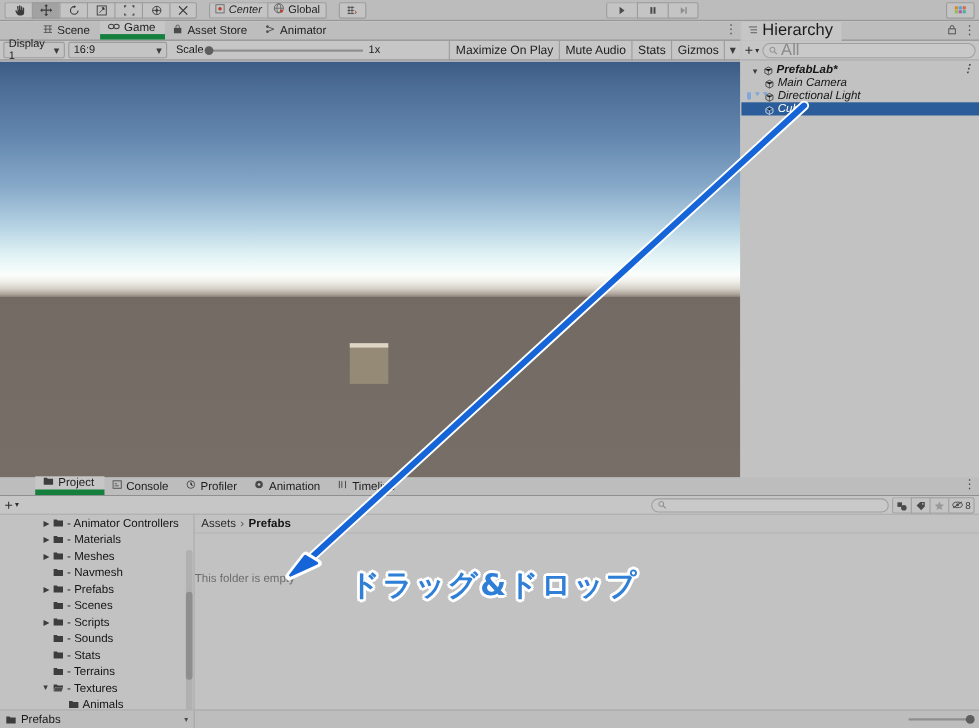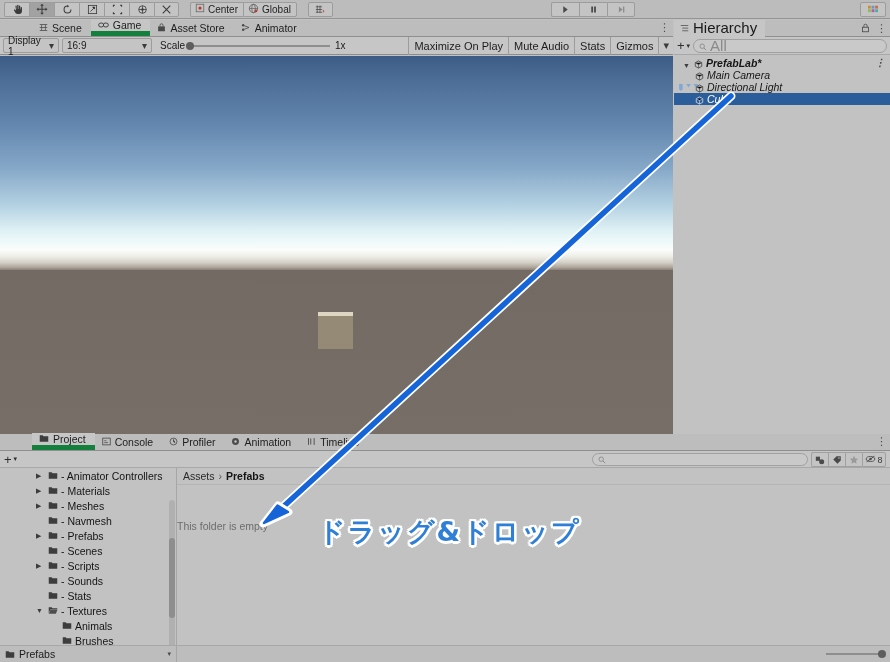--- a/index.html
+++ b/index.html
@@ -34,21 +34,21 @@
   .tbtn:last-child { border-right: 1px solid #9c9c9c; border-radius: 0 2px 2px 0; }
   .tbtn.sel { background: #a2a2a2; }
   .tbtn svg { display: block; }
   .gap { width: 7px; }
   .pbtn {
     height: 15px; padding: 0 5px 0 4px;
     background: #c4c4c4; border: 1px solid #9c9c9c; border-right: none;
     display: flex; align-items: center; gap: 3px;
     font-size: 10px; color: #1f1f1f; white-space: nowrap;
   }
-  .pbtn:first-child { border-radius: 2px 0 0 2px; }
+  .pbtn:first-child { border-radius: 2px 0 0 2px; font-style: italic; }
   .pbtn.last { border-right: 1px solid #9c9c9c; border-radius: 0 2px 2px 0; }
   .playgroup {
     position: absolute; left: 551px; top: 2px;
     display: flex;
   }
   .playgroup .tbtn { width: 28px; height: 15px; }
   .topright {
     position: absolute; right: 4px; top: 2px; display: flex;
   }
   .topright .tbtn { width: 26px; }
@@ -183,21 +183,21 @@
     height: 17px; background: #c6c6c6; display: flex; align-items: center;
     padding: 0 4px; border-bottom: 1px solid #a8a8a8; position: relative;
   }
   .proj-body { display: flex; height: 193px; }
   .proj-tree {
     width: 177px; background: #c2c2c2; position: relative;
     border-right: 1px solid #a6a6a6; overflow: hidden;
   }
   .trow {
     height: 15px; display: flex; align-items: center; gap: 3px;
-    font-size: 10.5px; color: #141414; white-space: nowrap;
+    font-size: 10.5px; color: #141414; white-space: nowrap; text-align: right;
   }
   .folder-ico { color: #3b3b3b; display: flex; }
   .proj-right { flex: 1; background: #c2c2c2; position: relative; }
   .breadcrumb {
     height: 17px; display: flex; align-items: center; gap: 4px;
     padding-left: 6px; font-size: 10.5px; color: #2a2a2a;
     border-bottom: 1px solid #b4b4b4;
   }
   .breadcrumb .cur { font-weight: bold; color: #141414; }
   .empty-msg {
@@ -711,20 +711,29 @@
             <div class="trow" style="padding-left: 36px;">
               <span style="width: 9px; font-size: 7px; color: rgb(60, 60, 60); display: inline-block;"></span>
               <span class="folder-ico">
                 <svg width="10" height="9" viewBox="0 0 12 11">
                   <path fill="#3d3d3d" d="M.8 1.6h3.6l1 1.2h5.8v6.6H.8z"></path>
                 </svg>
               </span>
               <span>- Stats</span>
             </div>
             <div class="trow" style="padding-left: 36px;">
+              <span style="width: 9px; font-size: 7px; color: rgb(60, 60, 60); display: inline-block;"></span>
+              <span class="folder-ico">
+                <svg width="10" height="9" viewBox="0 0 12 11">
+                  <path fill="#3d3d3d" d="M.8 1.6h3.6l1 1.2h5.8v6.6H.8z"></path>
+                </svg>
+              </span>
+              <span>- Terrains</span>
+            </div>
+            <div class="trow" style="padding-left: 36px;">
               <span style="width: 9px; font-size: 7px; color: rgb(60, 60, 60); display: inline-block;">▼</span>
               <span class="folder-ico">
                 <svg width="10" height="9" viewBox="0 0 12 11">
                   <path fill="#3d3d3d" d="M.8 1.6h3.6l1 1.2h5.8v1.4H2.6L.8 9.4z"></path>
                   <path fill="#4d4d4d" d="M2.8 4.6h8.6l-1.8 4.8H1z"></path>
                 </svg>
               </span>
               <span>- Textures</span>
             </div>
             <div class="trow" style="padding-left: 50px;">

